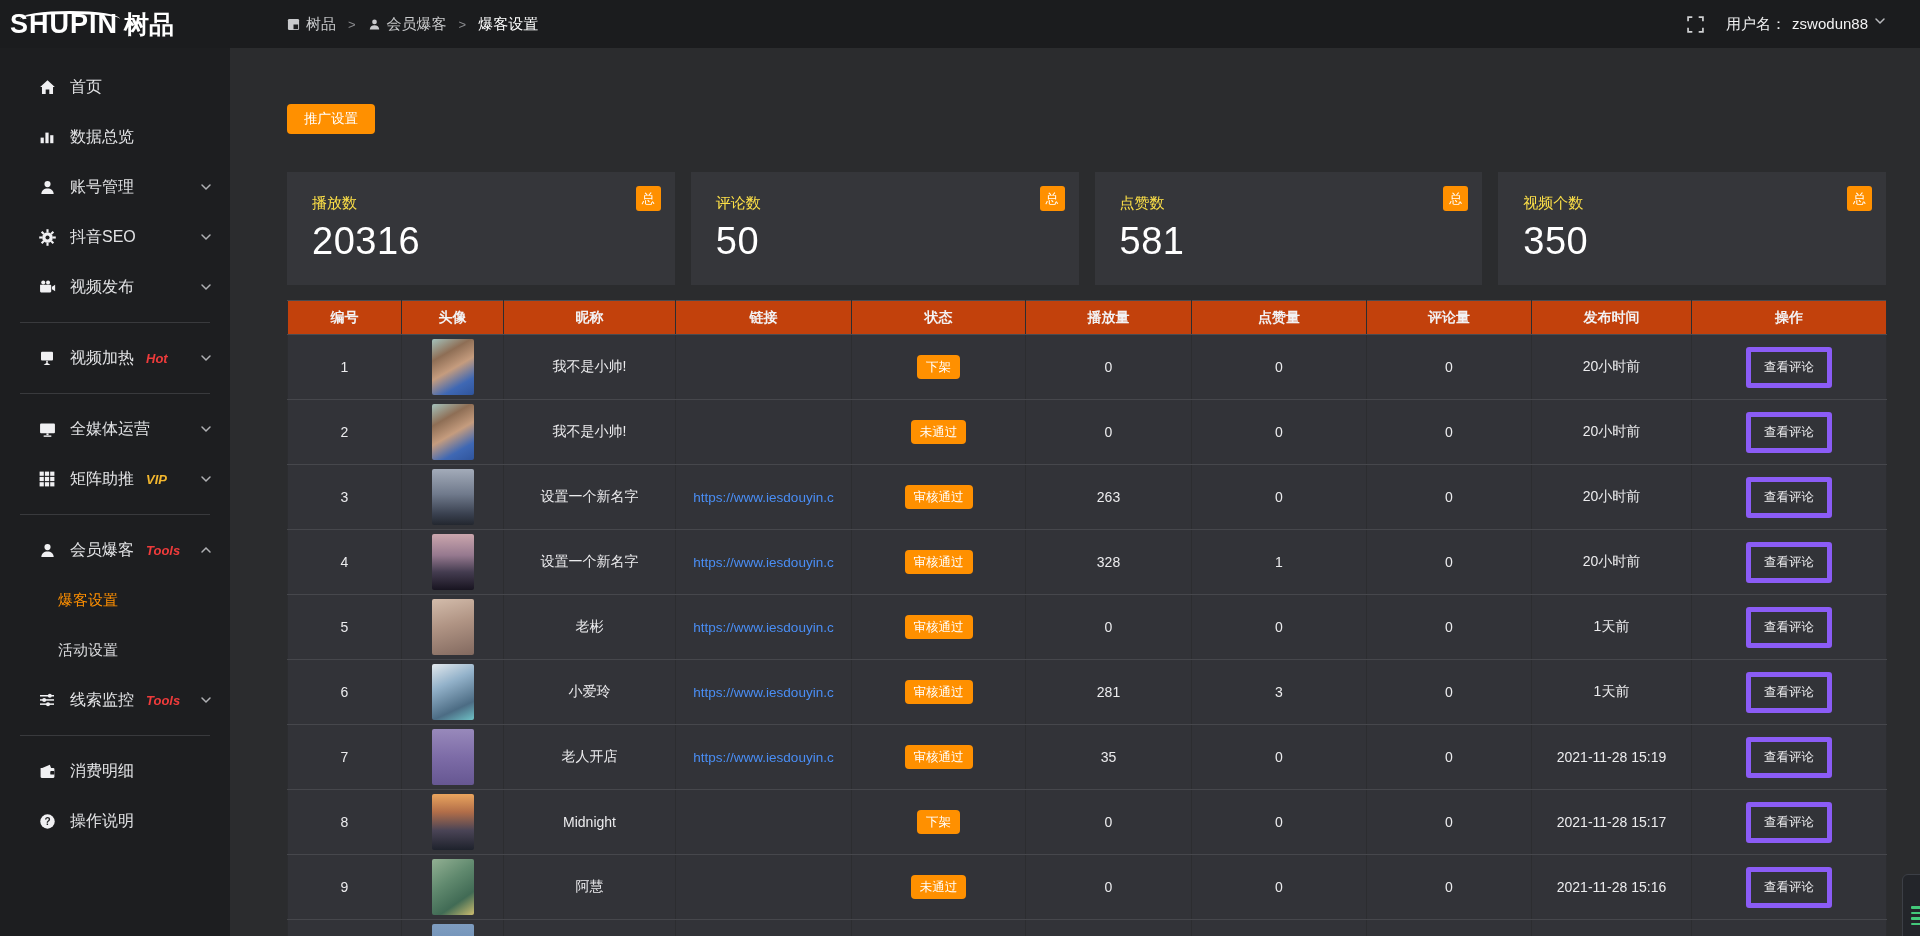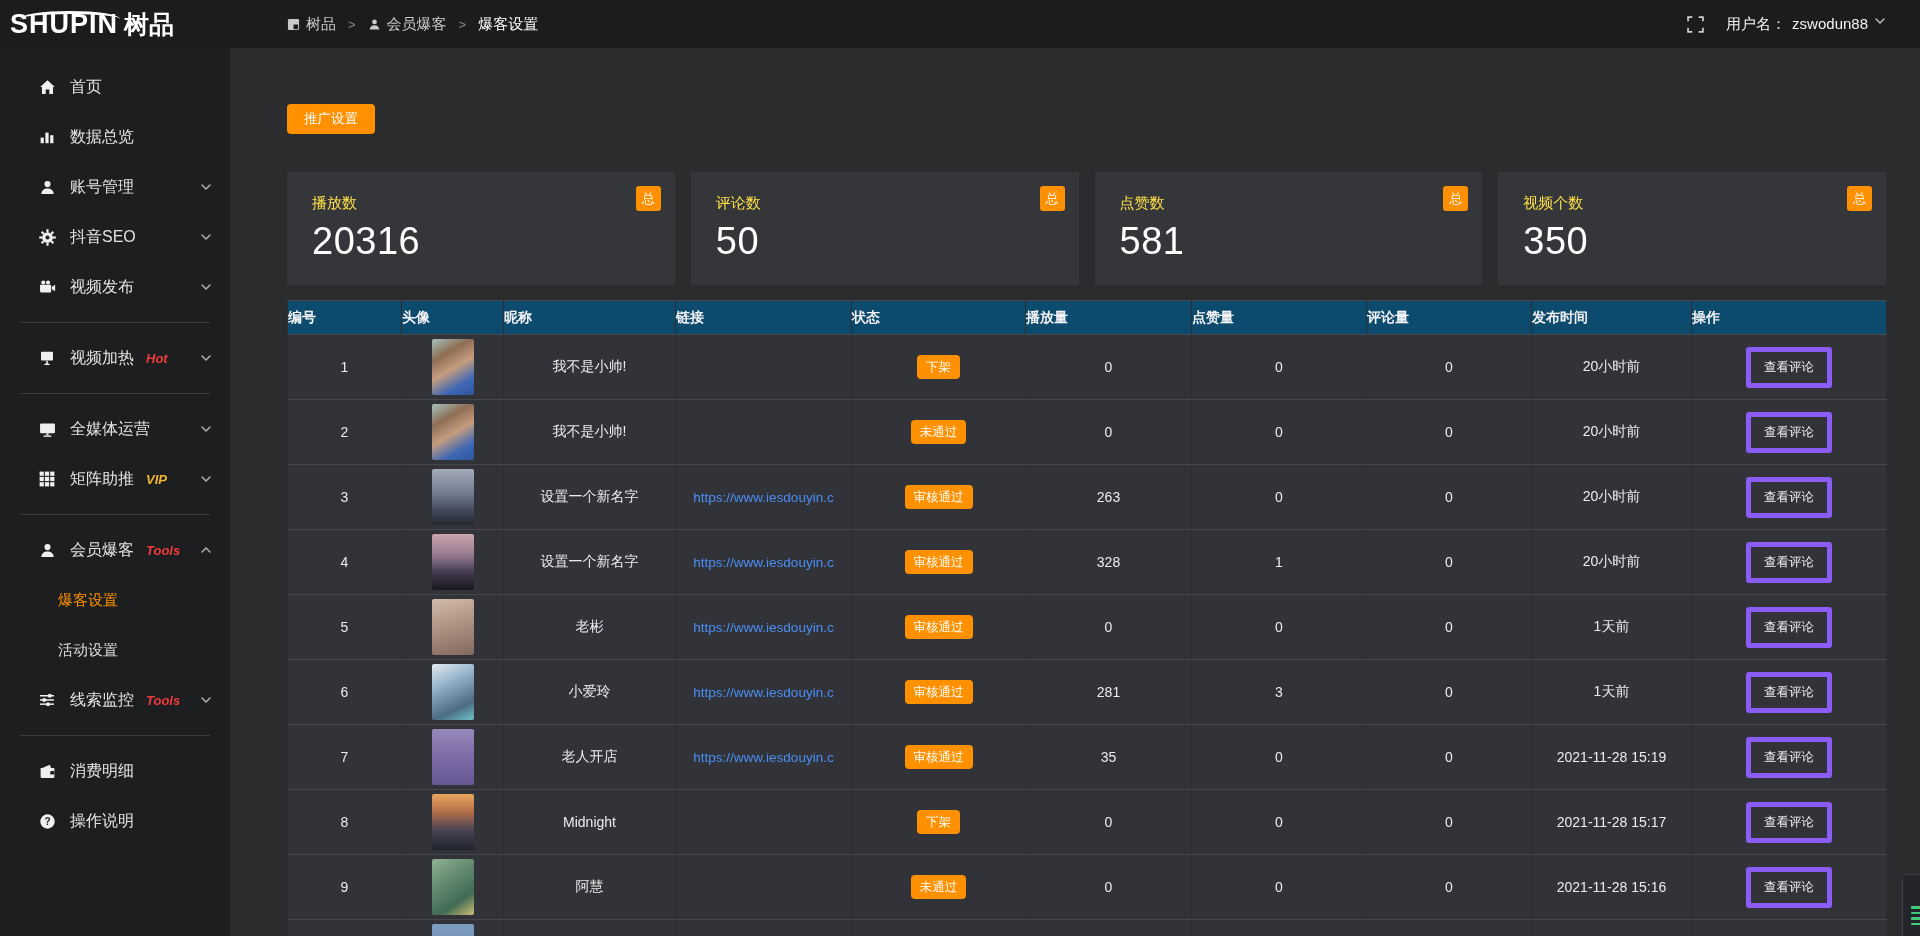--- a/index.html
+++ b/index.html
@@ -63,22 +63,22 @@
   .card-label { font-size:15px; color:#fde047; margin-bottom:7px; }
   .card-value { font-size:38px; color:#ffffff; font-weight:400; letter-spacing:0.5px; }
   .card-badge {
     position:absolute; top:14px; right:14px; width:25px; height:25px; background:#ff9000;
     color:#fff; font-size:13px; display:flex; align-items:center; justify-content:center; border-radius:3px;
   }
 
   
   table.data { width:100%; margin-top:15px; border-collapse:collapse; background:#323338; table-layout:fixed; }
   .data th {
-    height:34px; background:#0c4a6e; font-size:14px; font-weight:bold; color:#f2f2f4;
-    border:1px solid; border-color:#4a4b50 #2c2d30; text-align:left;
+    height:34px; background:#c2410c; font-size:14px; font-weight:bold; color:#f2f2f4;
+    border:1px solid; border-color:#4a4b50 #2c2d30; text-align:center;
   }
   .data td {
     height:65px; font-size:14px; color:#ececee; text-align:center;
     border:1px solid; border-color:#46474c #2c2d30; overflow:hidden; white-space:nowrap;
   }
   .avatar { width:42px; height:56px; border-radius:2px; margin:0 auto; }
   .link { color:#4a8ef5; font-size:13.5px; text-decoration:none; cursor:pointer; }
   .link:empty { display:none; }
   .status-badge {
     display:inline-block; padding:6px 9px; background:#ff9000; color:#fff;

